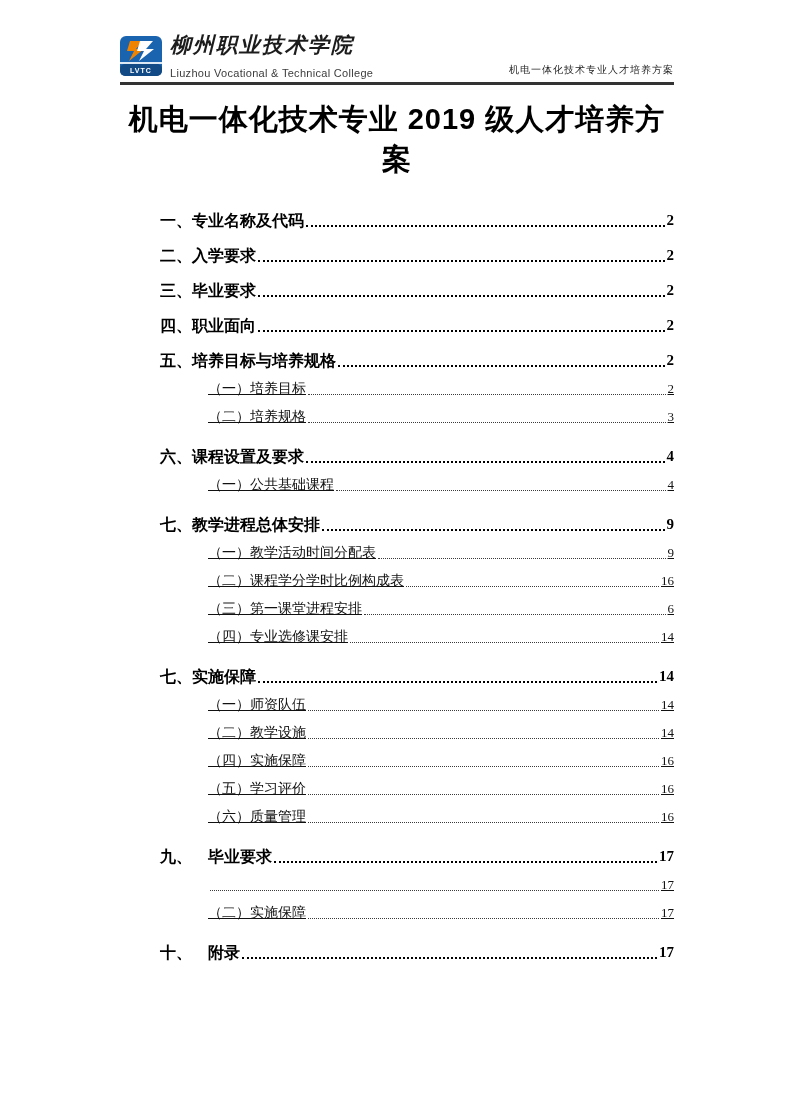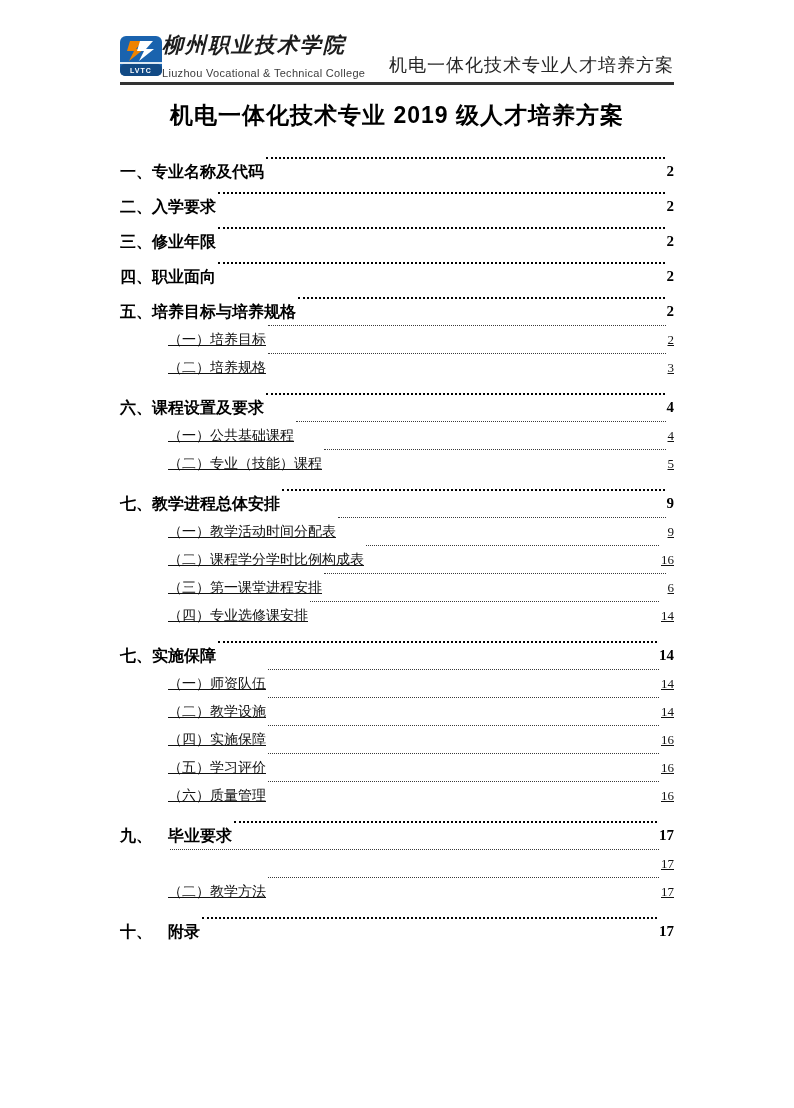--- a/index.html
+++ b/index.html
@@ -9,49 +9,49 @@
   .page {
     width:794px; height:1108px;
     background:#fff;
     padding:33px 120px 0 120px;
     overflow:hidden;
     position:relative;
   }
 
   
   .hdr { display:flex; justify-content:space-between; align-items:flex-end; }
-  .hdr-left { display:flex; align-items:center; }
+  .hdr-left { display:flex; align-items:center; gap:8px; }
   .logo-svg { width:42px; height:40px; display:block; }
   .college-names { display:flex; flex-direction:column; justify-content:center; }
   .college-zh {
     font-family:"Liberation Serif", serif;
     font-weight:700; font-style:italic;
     font-size:21px; line-height:24px; color:#1c1c1c; letter-spacing:2px;
   }
   .college-en {
     font-family:"Liberation Sans", sans-serif;
     font-size:11px; color:#3c3c3c; letter-spacing:0.3px; margin-top:10px;
   }
   .hdr-right {
     font-family:"Liberation Serif", serif;
-    font-size:18px; color:#262626; padding-bottom:2px; letter-spacing:1px;
+    font-size:10px; color:#262626; padding-bottom:2px; letter-spacing:1px;
   }
   .hdr-rule { border-bottom:3px solid #333; margin-top:3px; }
 
   
   .doc-title {
     margin-top:15px;
     text-align:center;
     font-family:"Liberation Sans", sans-serif;
-    font-weight:700; font-size:23px; color:#000; letter-spacing:1px;
+    font-weight:700; font-size:29px; color:#000; letter-spacing:1px;
   }
 
   
   .toc { margin-top:30px; }
-  .toc-row { display:flex; align-items:flex-start; line-height:21px; cursor:pointer; }
+  .toc-row { display:flex; align-items:flex-end; line-height:21px; cursor:pointer;margin-left:40px; }
   .toc-row .leader { flex:1 1 auto; margin:0 2px; transform:translateY(-4px); }
   .toc-row .pageno { white-space:nowrap; }
 
   .toc-row.lvl1 {
     margin-top:14px;
     font-family:"Liberation Sans", sans-serif;
     font-weight:700; font-size:16px; color:#000;
   }
   .toc-row.lvl1:first-child { margin-top:0; }
   .toc-row.lvl1 .leader { border-bottom:2.5px dotted #000; }
@@ -103,21 +103,21 @@
     <span class="toc-label">一、专业名称及代码</span>
     <span class="leader"></span>
     <span class="pageno">2</span>
   </div>
       <div class="toc-row lvl1">
     <span class="toc-label">二、入学要求</span>
     <span class="leader"></span>
     <span class="pageno">2</span>
   </div>
       <div class="toc-row lvl1">
-    <span class="toc-label">三、修业年限</span>
+    <span class="toc-label">三、毕业要求</span>
     <span class="leader"></span>
     <span class="pageno">2</span>
   </div>
       <div class="toc-row lvl1">
     <span class="toc-label">四、职业面向</span>
     <span class="leader"></span>
     <span class="pageno">2</span>
   </div>
       <div class="toc-row lvl1">
     <span class="toc-label">五、培养目标与培养规格</span>
@@ -137,25 +137,20 @@
       <div class="toc-row lvl1">
     <span class="toc-label">六、课程设置及要求</span>
     <span class="leader"></span>
     <span class="pageno">4</span>
   </div>
       <div class="toc-row lvl2">
     <span class="toc-label">（一）公共基础课程</span>
     <span class="leader"></span>
     <span class="pageno">4</span>
   </div>
-      <div class="toc-row lvl2">
-    <span class="toc-label">（二）专业（技能）课程</span>
-    <span class="leader"></span>
-    <span class="pageno">5</span>
-  </div>
       <div class="toc-row lvl1">
     <span class="toc-label">七、教学进程总体安排</span>
     <span class="leader"></span>
     <span class="pageno">9</span>
   </div>
       <div class="toc-row lvl2">
     <span class="toc-label">（一）教学活动时间分配表</span>
     <span class="leader"></span>
     <span class="pageno">9</span>
   </div>
@@ -207,21 +202,21 @@
       <div class="toc-row lvl1">
     <span class="toc-label">九、　毕业要求</span>
     <span class="leader"></span>
     <span class="pageno">17</span>
   </div>
       <div class="toc-row lvl2">
     <span class="leader"></span>
     <span class="pageno">17</span>
   </div>
       <div class="toc-row lvl2">
-    <span class="toc-label">（二）教学方法</span>
+    <span class="toc-label">（二）实施保障</span>
     <span class="leader"></span>
     <span class="pageno">17</span>
   </div>
       <div class="toc-row lvl1">
     <span class="toc-label">十、　附录</span>
     <span class="leader"></span>
     <span class="pageno">17</span>
   </div>
     </nav>
 

